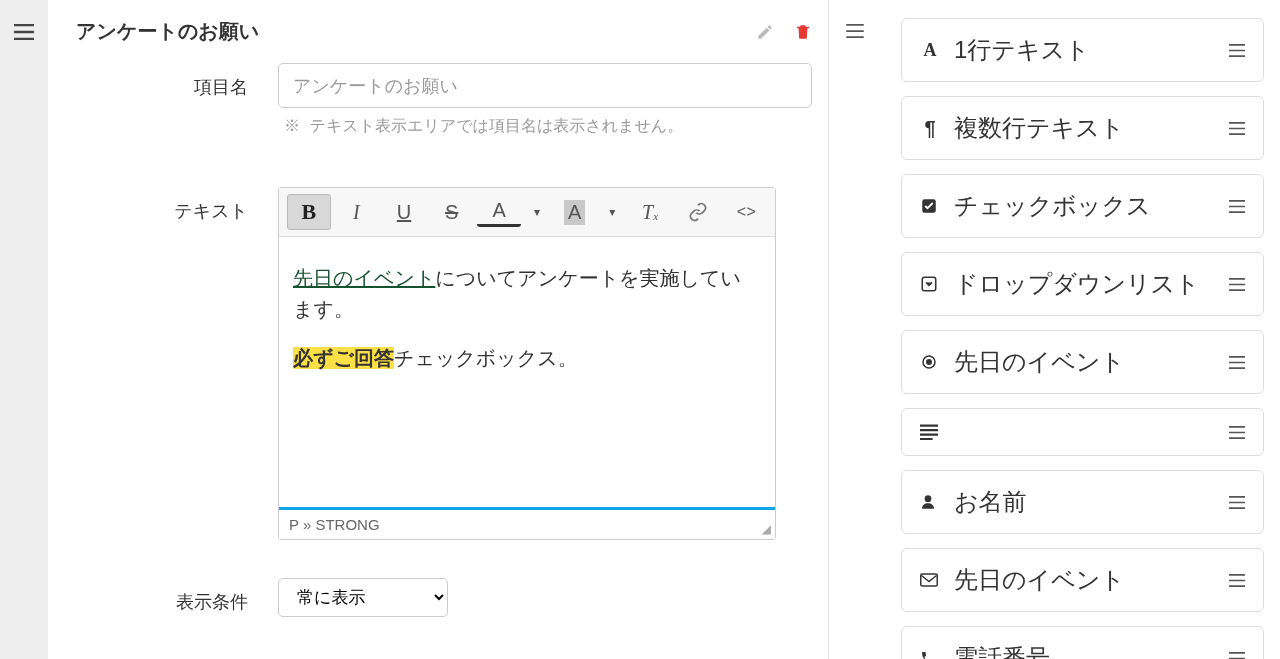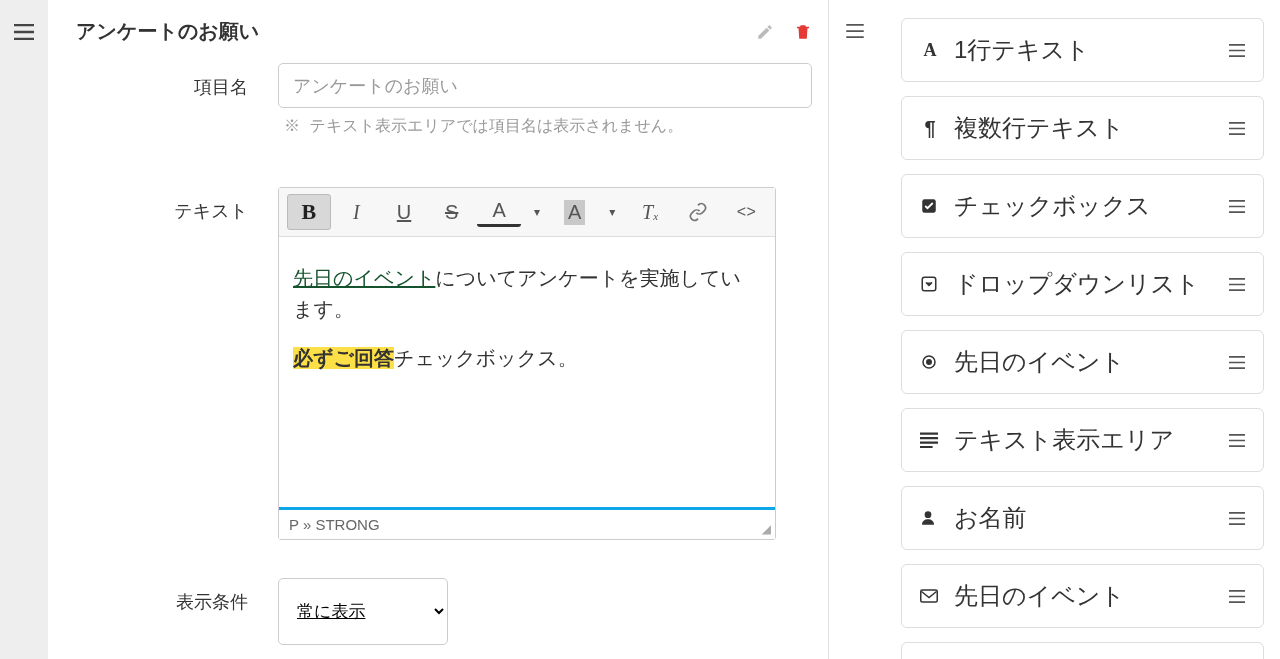--- a/index.html
+++ b/index.html
@@ -133,27 +133,26 @@
     .rte-resize {
       position: absolute;
       right: 4px;
       bottom: 3px;
       font-size: 12px;
       color: #aaa;
       cursor: nwse-resize;
     }
 
     .select {
-      padding: 22px 14px;
+      padding: 8px 14px;
       border: 1px solid #ccc;
       border-radius: 5px;
       font-size: 17px;
       background: #fff;
       min-width: 170px;
-      text-decoration: underline;
     }
 
     
     .vdivider { width: 1px; background: #e2e2e2; }
 
     
     .mid-gutter {
       width: 52px;
       display: flex;
       justify-content: center;
@@ -358,21 +357,20 @@
         </svg>
       </span>
     </div>
     <div class="palette-item">
       <div class="palette-left">
         <span class="palette-icon">
           <svg width="18" height="16" viewBox="0 0 20 16">
             <path d="M0 1h20M0 6h20M0 11h20M0 16h14" stroke="#333" stroke-width="2.5"></path>
           </svg>
         </span>
-        <span class="palette-label">テキスト表示エリア</span>
       </div>
       <span class="drag-handle">
         <svg width="16" height="13" viewBox="0 0 20 16">
           <path d="M0 1h20M0 8h20M0 15h20" stroke="#555" stroke-width="2"></path>
         </svg>
       </span>
     </div>
     <div class="palette-item">
       <div class="palette-left">
         <span class="palette-icon">

